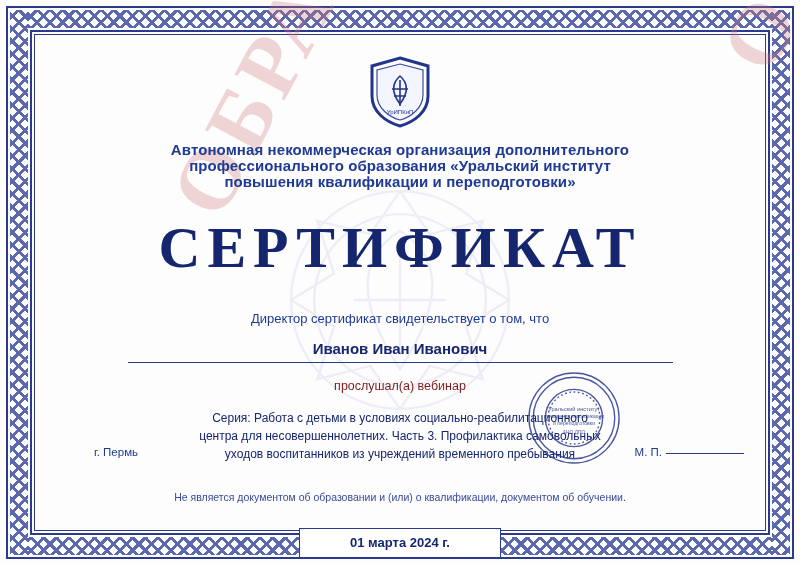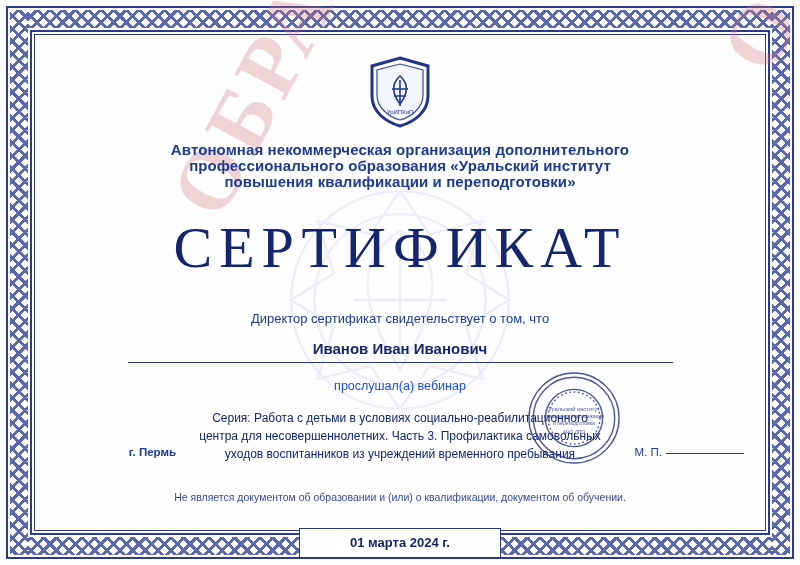--- a/index.html
+++ b/index.html
@@ -90,21 +90,21 @@
     font-size:15px;
     font-weight:bold;
     color:#1f3a93;
     line-height:16px;
     letter-spacing:.1px;
   }
 
   .title{
     margin-top:24px;
     font-size:58px;
-    font-weight:normal;
+    font-weight:bold;
     letter-spacing:7px;
     color:#15266e;
     font-family:"Liberation Serif", serif;
   }
 
   .subtitle{
     margin-top:30px;
     font-size:13px;
     color:#1f3a93;
   }
@@ -119,21 +119,21 @@
     color:#15266e;
     padding-bottom:5px;
   }
   .name-rule{
     border-bottom:1.5px solid #2b3a8c;
   }
 
   .action{
     margin-top:16px;
     font-size:12.5px;
-    color:#1d4ed8;
+    color:#7f1d1d;
   }
 
   .course{
     margin:16px auto 0 auto;
     width:470px;
     font-size:12px;
     font-weight:normal;
     line-height:18px;
     color:#15266e;
   }
@@ -142,21 +142,21 @@
   .sig-row{
     position:absolute;
     left:10px;right:10px;
     top:404px;
     display:flex;
     align-items:flex-end;
     justify-content:space-between;
     font-size:11.5px;
     color:#1f3a93;
   }
-  .city{width:120px;text-align:right;padding-bottom:2px;font-weight:bold;}
+  .city{width:120px;text-align:center;padding-bottom:2px;}
   .director{
     text-align:center;
     line-height:15px;
     width:260px;
   }
   .mp{
     width:150px;
     text-align:right;
     padding-bottom:2px;
     white-space:nowrap;

